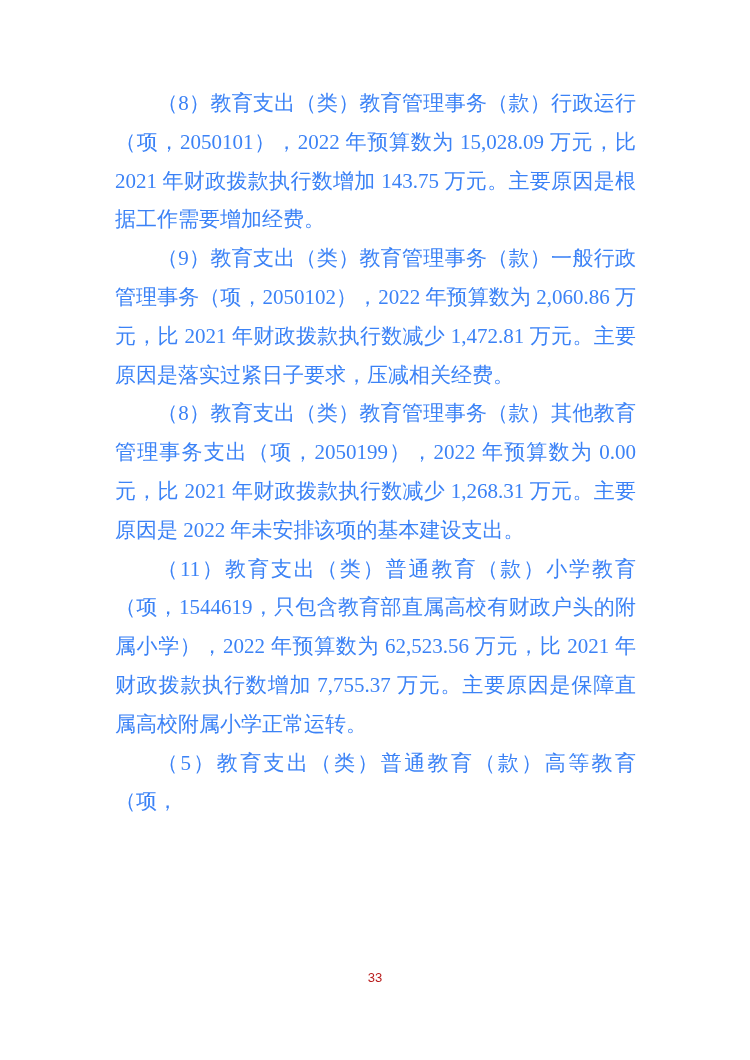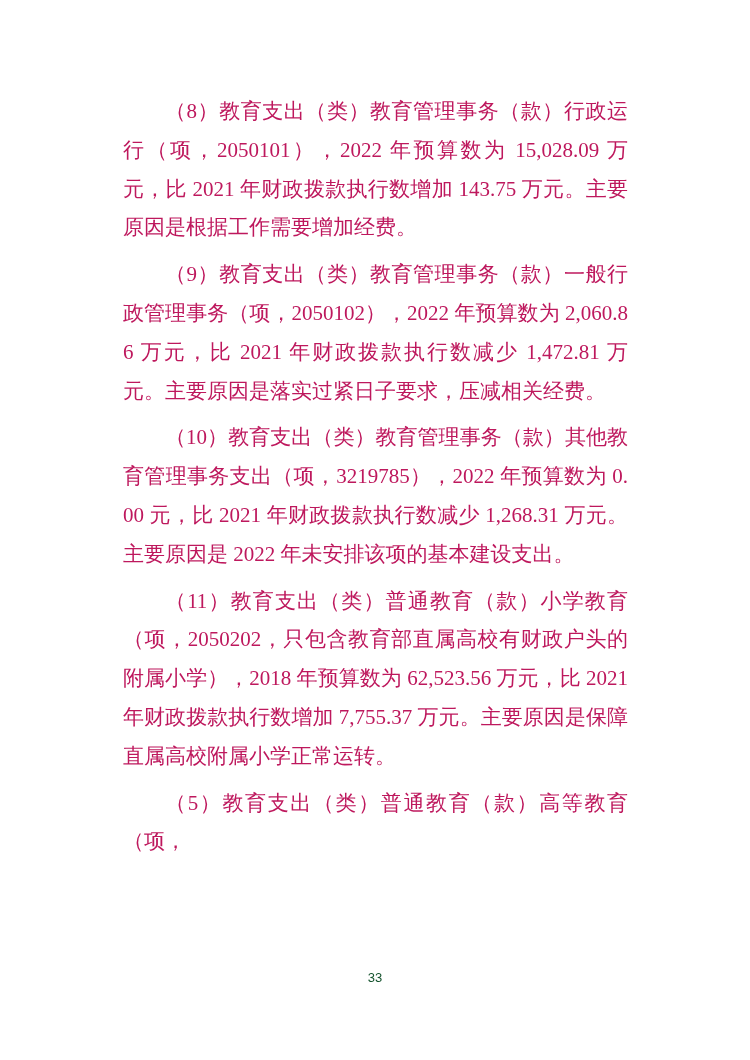--- a/index.html
+++ b/index.html
@@ -19,46 +19,46 @@
     background: #ffffff;
     overflow: hidden;
   }
   .content {
     position: absolute;
     left: 115px;
     top: 84px;
     width: 521px;
   }
   .content p {
-    margin: 8px;
+    margin: 0;
     padding: 0;
     font-size: 21px;
     line-height: 38.8px;
-    color: #be185d;
+    color: #3b82f6;
     text-align: justify;
     text-justify: inter-character;
     text-indent: 2em;
     word-break: break-all;
   }
   .page-number {
     position: absolute;
     left: 0;
     right: 0;
     top: 970px;
     text-align: center;
     font-family: "Liberation Sans", "DejaVu Sans", sans-serif;
     font-size: 13px;
-    color: #14532d;
+    color: #b91c1c;
   }
 </style>
 </head>
 <body>
 
 <div class="page">
   <div class="content">
     <p>（8）教育支出（类）教育管理事务（款）行政运行（项，2050101），2022 年预算数为 15,028.09 万元，比 2021 年财政拨款执行数增加 143.75 万元。主要原因是根据工作需要增加经费。</p>
     <p>（9）教育支出（类）教育管理事务（款）一般行政管理事务（项，2050102），2022 年预算数为 2,060.86 万元，比 2021 年财政拨款执行数减少 1,472.81 万元。主要原因是落实过紧日子要求，压减相关经费。</p>
-    <p>（10）教育支出（类）教育管理事务（款）其他教育管理事务支出（项，3219785），2022 年预算数为 0.00 元，比 2021 年财政拨款执行数减少 1,268.31 万元。主要原因是 2022 年未安排该项的基本建设支出。</p>
-    <p>（11）教育支出（类）普通教育（款）小学教育（项，2050202，只包含教育部直属高校有财政户头的附属小学），2018 年预算数为 62,523.56 万元，比 2021 年财政拨款执行数增加 7,755.37 万元。主要原因是保障直属高校附属小学正常运转。</p>
+    <p>（8）教育支出（类）教育管理事务（款）其他教育管理事务支出（项，2050199），2022 年预算数为 0.00 元，比 2021 年财政拨款执行数减少 1,268.31 万元。主要原因是 2022 年未安排该项的基本建设支出。</p>
+    <p>（11）教育支出（类）普通教育（款）小学教育（项，1544619，只包含教育部直属高校有财政户头的附属小学），2022 年预算数为 62,523.56 万元，比 2021 年财政拨款执行数增加 7,755.37 万元。主要原因是保障直属高校附属小学正常运转。</p>
     <p>（5）教育支出（类）普通教育（款）高等教育（项，</p>
   </div>
   <div class="page-number">33</div>
 </div>
 
 </body></html>

